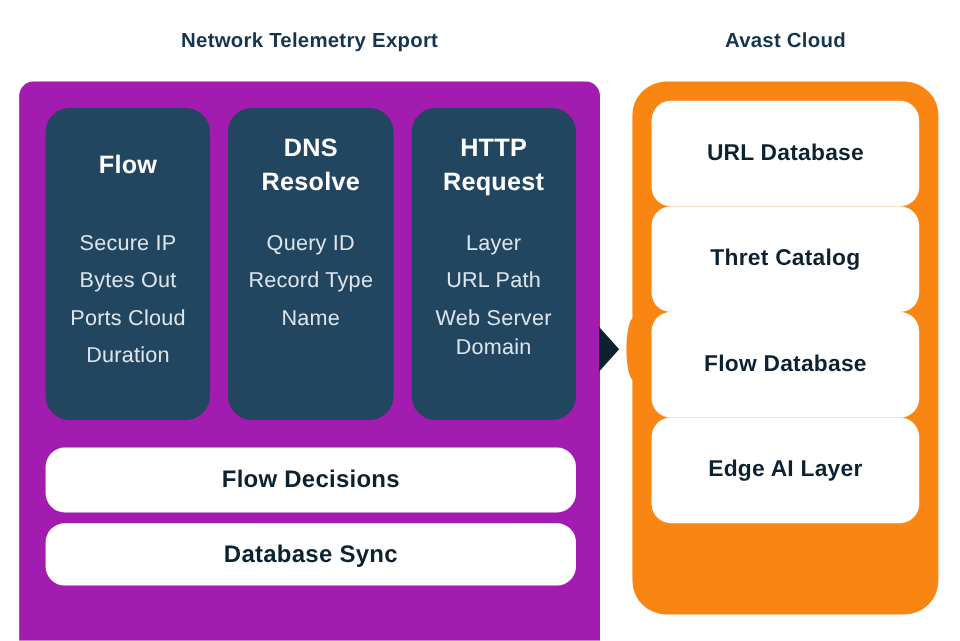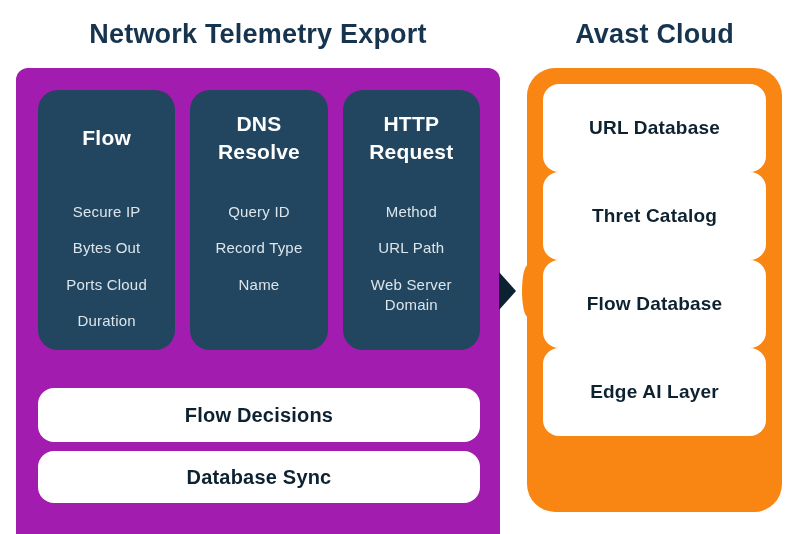--- a/index.html
+++ b/index.html
@@ -12,21 +12,21 @@
     overflow: hidden;
   }
 
   
   .title {
     position: absolute;
     top: 20px;
     height: 28px;
     line-height: 28px;
     text-align: center;
-    font-size: 27px;
+    font-size: 17px;
     font-weight: bold;
     color: #17344f;
     letter-spacing: 0.2px;
   }
   .title.left  { left: 16px;  width: 484px; }
   .title.right { left: 527px; width: 255px; }
 
   
   .dark-panel {
     position: absolute;
@@ -62,40 +62,40 @@
     text-align: center;
     font-size: 21px;
     line-height: 1.35;
     font-weight: bold;
     color: #ffffff;
     letter-spacing: 0.2px;
   }
   .col-items { text-align: center; }
   .item {
     max-width: 112px;
-    margin: 16px auto 7px;
-    font-size: 15px;
+    margin: 4px auto 7px;
+    font-size: 18px;
     line-height: 1.35;
     color: #dce5eb;
     letter-spacing: 0.2px;
   }
 
   
   .bar {
     background: #ffffff;
     border-radius: 16px;
     display: flex;
     align-items: center;
     justify-content: center;
     font-size: 20px;
     font-weight: bold;
     color: #0d2231;
     letter-spacing: 0.2px;
   }
-  .bar.first  { margin-top: 38px; height: 54px; }
+  .bar.first  { margin-top: 23px; height: 54px; }
   .bar.second { margin-top: 9px; height: 52px; }
 
   
   .arrow {
     position: absolute;
     right: -16px;
     top: 204px;
     width: 17px;
     height: 38px;
     background: #0d2231;
@@ -170,21 +170,21 @@
           <div class="item">Record Type</div>
           <div class="item">Name</div>
         </div>
       </div>
 
       <div class="col">
         <div class="col-heading-wrap">
           <div class="col-heading">HTTP Request</div>
         </div>
         <div class="col-items">
-          <div class="item">Method</div>
+          <div class="item">Layer</div>
           <div class="item">URL Path</div>
           <div class="item">Web Server Domain</div>
         </div>
       </div>
 
     </div>
 
     <div class="bar first">Flow Decisions</div>
     <div class="bar second">Database Sync</div>
 

